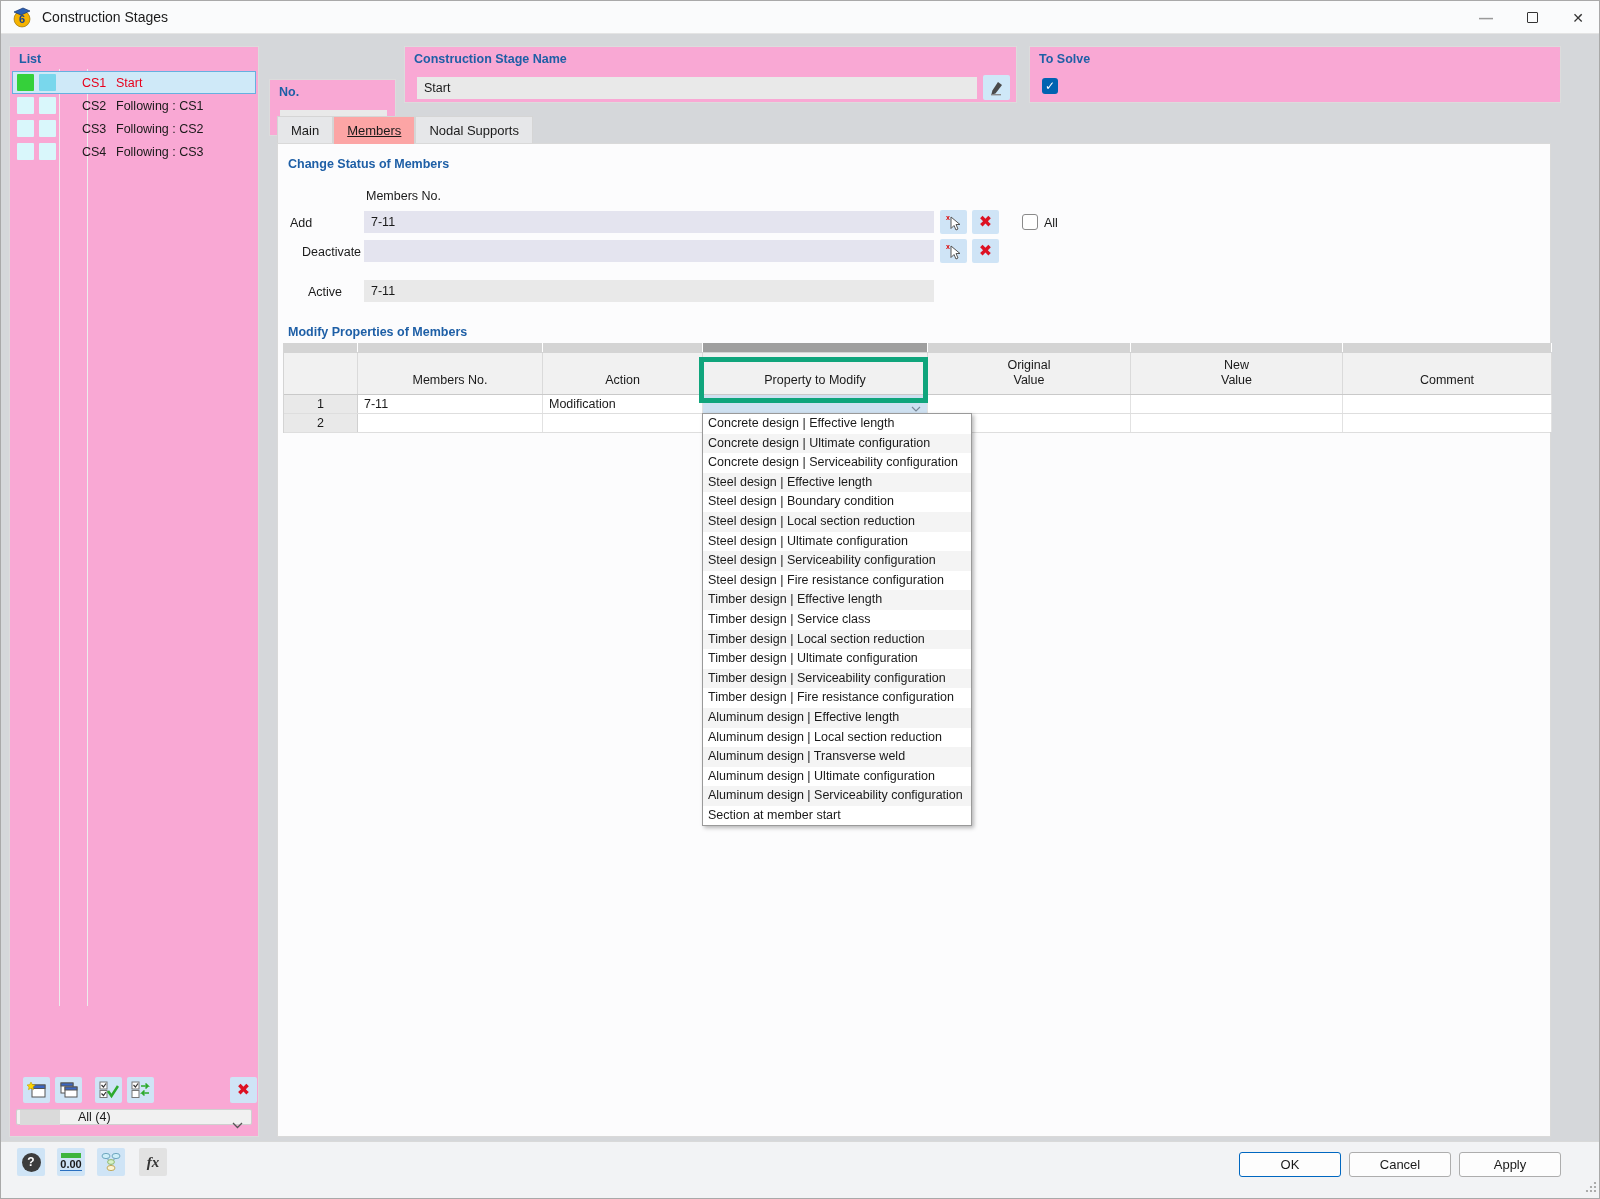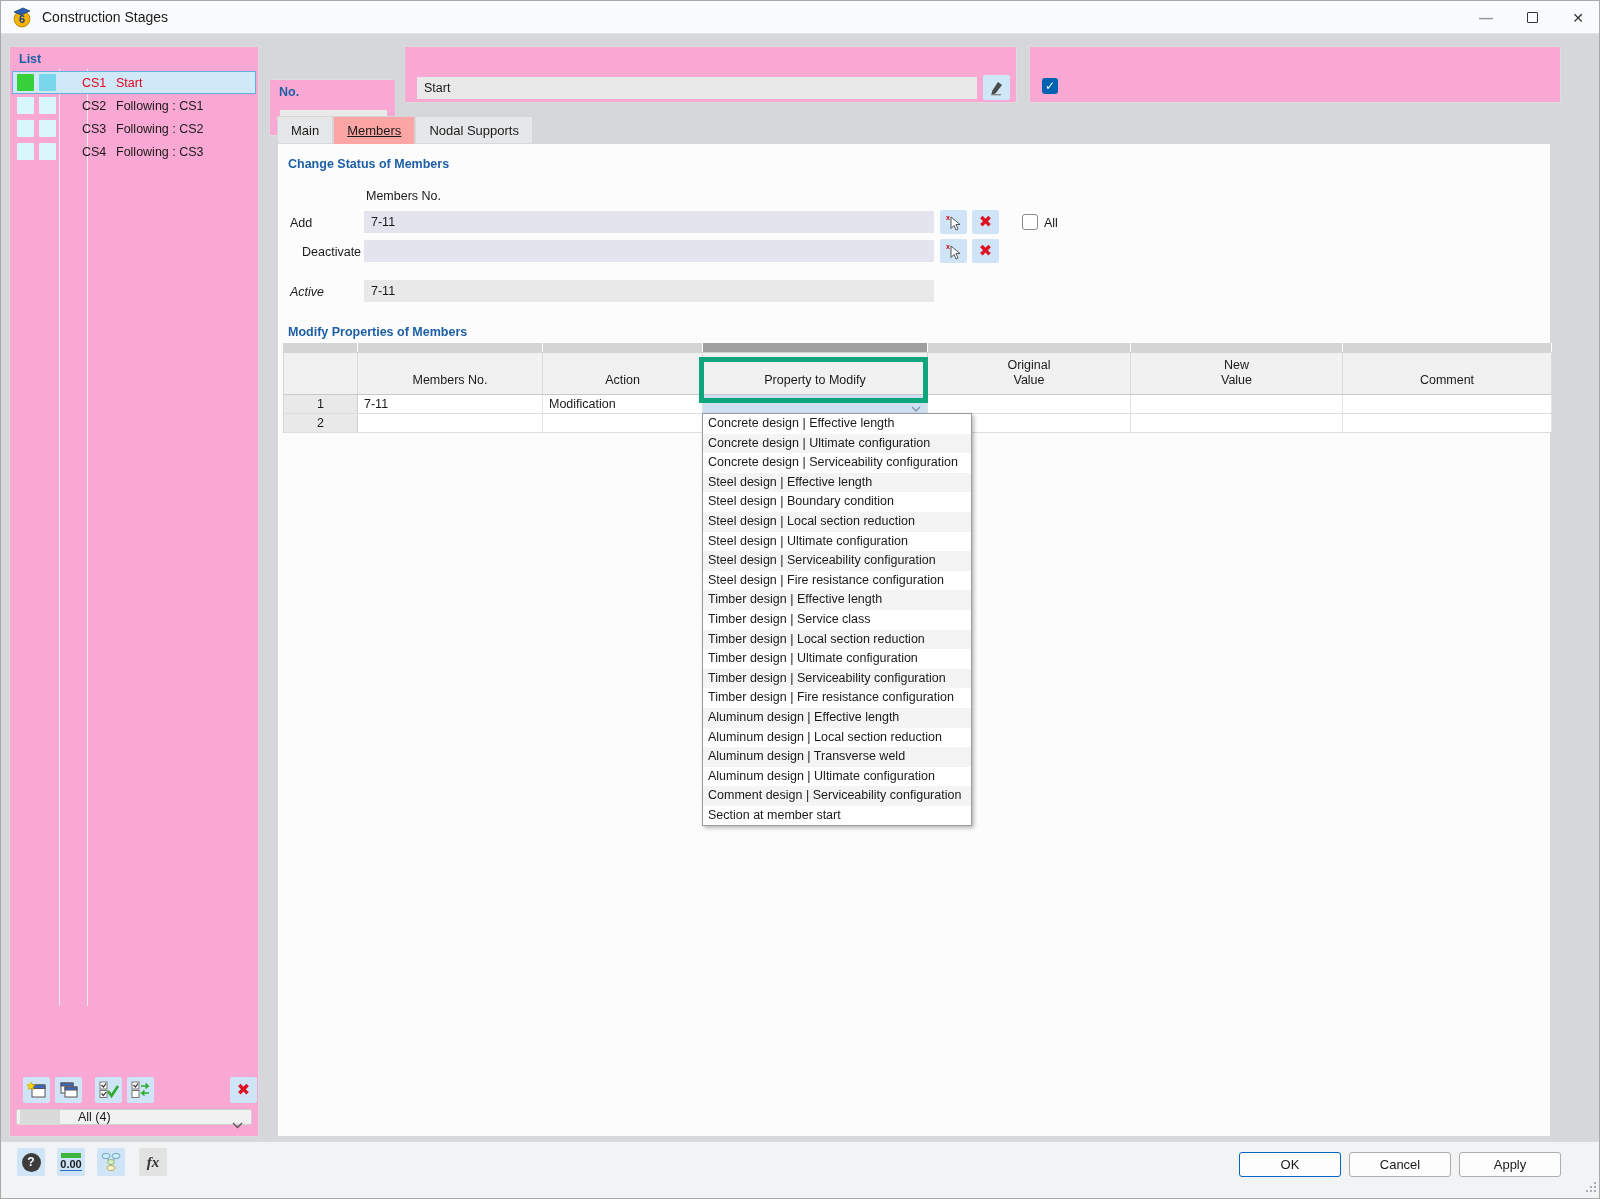--- a/index.html
+++ b/index.html
@@ -69,21 +69,21 @@
   .tab.active{background:#fca5a5;position:relative;z-index:3;height:28px;text-decoration:underline;}
 
   
   .content{left:276px;top:142px;width:1274px;height:994px;background:#fcfcfd;border:1px solid #d9d9d9;}
   .sec-title{position:absolute;color:var(--accent);font-weight:bold;}
   .cs-title{left:10px;top:13px;}
   .lbl{position:absolute;}
   .mn-lbl{left:88px;top:45px;}
   .add-lbl{left:12px;top:72px;}
   .deact-lbl{left:24px;top:101px;}
-  .active-lbl{left:12px;top:141px;font-style:italic;}
+  .active-lbl{left:30px;top:141px;}
   .inp{position:absolute;left:86px;width:570px;height:22px;background:#e4e4ef;display:flex;align-items:center;padding-left:7px;}
   .add-inp{top:67px;} .deact-inp{top:96px;}
   .active-field{position:absolute;left:86px;top:136px;width:570px;height:22px;background:#e9e9e9;display:flex;align-items:center;padding-left:7px;}
   .mini-btn{position:absolute;width:27px;height:24px;background:#cfe4f6;border-radius:2px;display:flex;align-items:center;justify-content:center;}
   .pick1{left:662px;top:66px;} .x1{left:694px;top:66px;}
   .pick2{left:662px;top:95px;} .x2{left:694px;top:95px;}
   .all-cb{position:absolute;left:744px;top:70px;}
   .all-lbl{left:766px;top:72px;}
   .mod-title{left:10px;top:181px;}
 
@@ -228,30 +228,32 @@
       </span>
     </div>
   </div>
 
   <div class="panel no-panel">
     <div class="panel-title">No.</div>
     <div class="field no-field">CS1</div>
   </div>
 
   <div class="panel name-panel">
+    <div class="panel-title">Construction Stage Name</div>
     <div class="field name-field">Start</div>
     <span class="edit-btn">
       <svg width="17" height="16" viewBox="0 0 17 16">
         <path d="M10 2 l4 3 -6.5 8.5 -4.2 1.2 1.1 -4.3 z" fill="#4a4a4a"></path>
         <rect x="3" y="14" width="10" height="1.4" fill="#8a8a8a"></rect>
       </svg>
     </span>
   </div>
 
   <div class="panel solve-panel">
+    <div class="panel-title">To Solve</div>
     <span class="checkbox checked solve-cb">✓</span>
   </div>
 
   <div class="tabbar">
     <div class="tab">Main</div>
     <div class="tab active">Members</div>
     <div class="tab">Nodal Supports</div>
   </div>
 
   <div class="panel content">
@@ -352,21 +354,21 @@
         <div class="dd-item">Timber design | Effective length</div>
         <div class="dd-item">Timber design | Service class</div>
         <div class="dd-item">Timber design | Local section reduction</div>
         <div class="dd-item">Timber design | Ultimate configuration</div>
         <div class="dd-item">Timber design | Serviceability configuration</div>
         <div class="dd-item">Timber design | Fire resistance configuration</div>
         <div class="dd-item">Aluminum design | Effective length</div>
         <div class="dd-item">Aluminum design | Local section reduction</div>
         <div class="dd-item">Aluminum design | Transverse weld</div>
         <div class="dd-item">Aluminum design | Ultimate configuration</div>
-        <div class="dd-item">Comment design | Serviceability configuration</div>
+        <div class="dd-item">Aluminum design | Serviceability configuration</div>
         <div class="dd-item">Section at member start</div>
       </div>
   </div>
 
   <div class="footer">
     <span class="ficon help">
       <span class="help-bubble">?</span>
     </span>
     <span class="ficon units">
       <span class="units-bar"></span>

